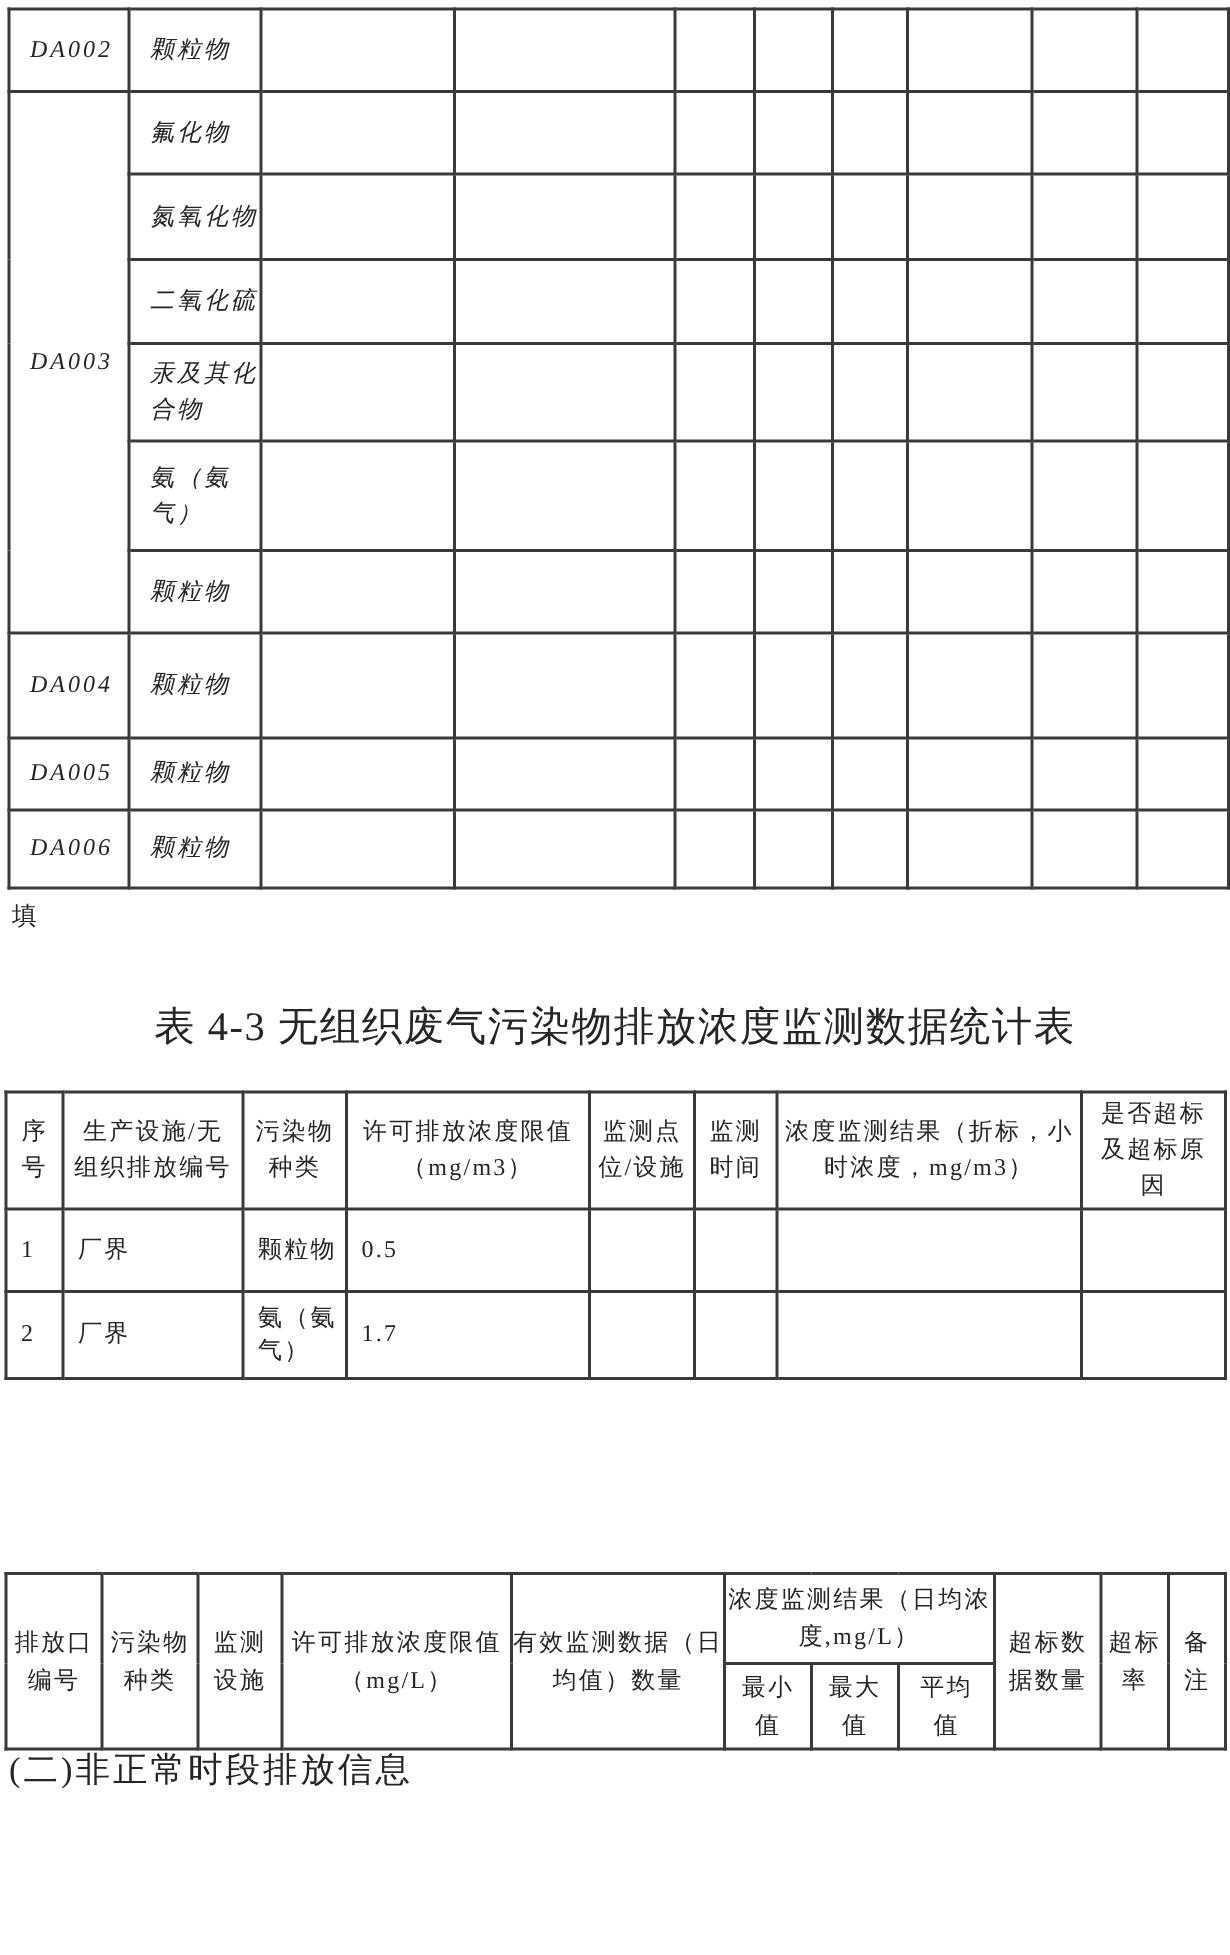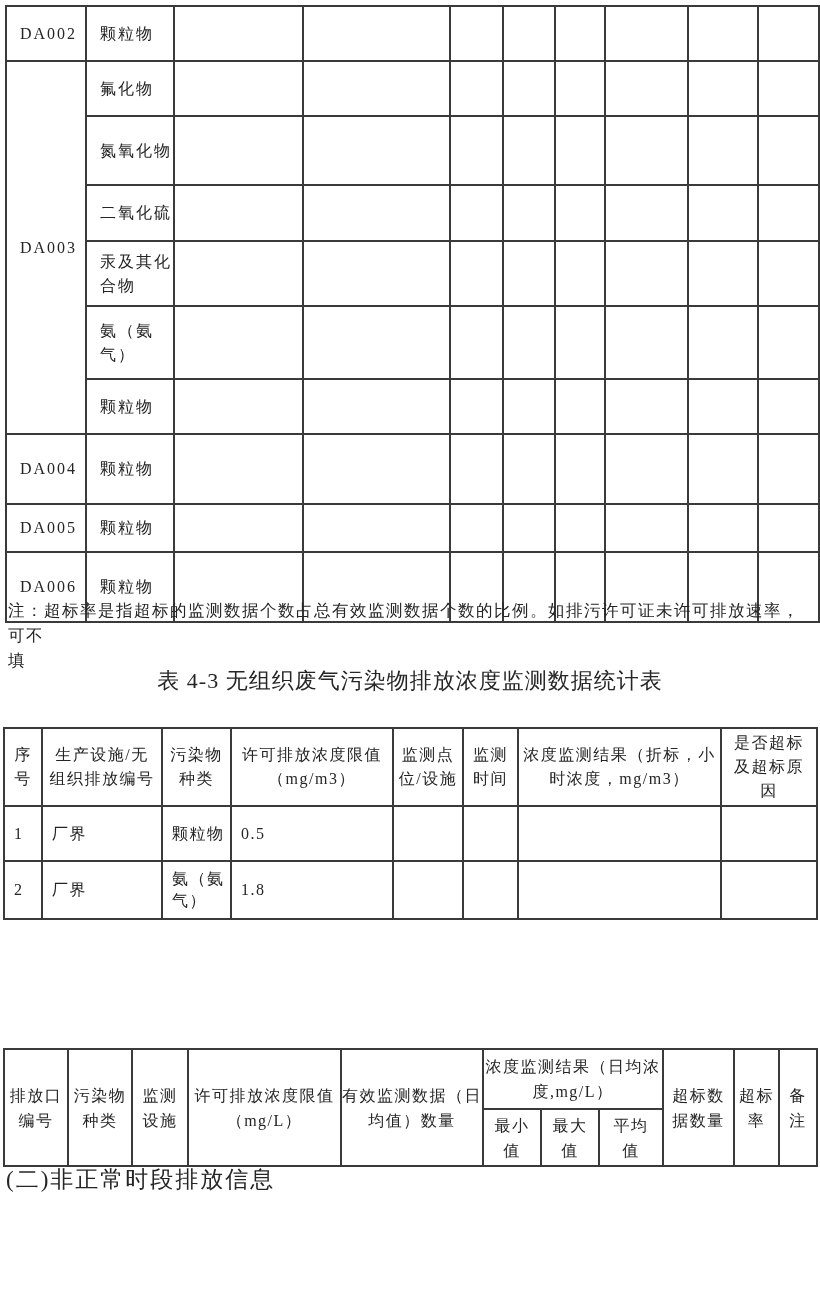--- a/index.html
+++ b/index.html
@@ -20,35 +20,35 @@
     font-size:16px;
     font-weight:normal;
     vertical-align:middle;
     white-space:pre-line;
     overflow:hidden;
     padding:0;
   }
   
   #t1{position:absolute;left:5px;top:5px;width:812px;}
   #t1 td{letter-spacing:2px;line-height:24px;}
-  #t1 td.lbl{text-align:left;padding-left:13px;}
+  #t1 td.lbl{text-align:left;padding-left:13px;font-style:italic;}
   
   #t2{position:absolute;left:3px;top:727px;width:814px;}
   #t2 th{text-align:center;letter-spacing:1.5px;line-height:24px;}
   #t2 td{text-align:left;padding-left:9px;letter-spacing:1.5px;line-height:22px;}
   
   #t3{position:absolute;left:3px;top:1048px;width:814px;}
   #t3 th{text-align:center;letter-spacing:1.5px;line-height:25px;}
   .note{
     position:absolute;left:8px;width:806px;
     font-size:16.5px;line-height:25px;letter-spacing:1.5px;
   }
   .tbl-title{
     position:absolute;left:0;width:820px;
-    text-align:center;font-size:22px;letter-spacing:1px;
+    text-align:center;font-size:27px;letter-spacing:1px;
   }
   #note1{top:598px;}
   #title43{top:666px;}
   #note2{top:946px;}
   #title44{top:999px;}
   #section2{
     position:absolute;left:6px;top:1164px;
     font-size:23px;letter-spacing:2px;
   }
   #title45{top:1269px;}
@@ -89,21 +89,21 @@
       <td class="lbl">氟化物</td>
     <td></td>
           <td></td>
           <td></td>
           <td></td>
           <td></td>
           <td></td>
           <td></td>
           <td></td>
         </tr>
-    <tr style="height:69px">
+    <tr style="height:57px">
       <td class="lbl">氮氧化物</td>
     <td></td>
           <td></td>
           <td></td>
           <td></td>
           <td></td>
           <td></td>
           <td></td>
           <td></td>
         </tr>
@@ -169,37 +169,36 @@
       <td class="lbl">颗粒物</td>
     <td></td>
           <td></td>
           <td></td>
           <td></td>
           <td></td>
           <td></td>
           <td></td>
           <td></td>
         </tr>
-    <tr style="height:70px">
+    <tr style="height:52px">
       <td class="lbl">DA006</td>
       <td class="lbl">颗粒物</td>
     <td></td>
           <td></td>
           <td></td>
           <td></td>
           <td></td>
           <td></td>
           <td></td>
           <td></td>
         </tr>
   </tbody>
     </table>
 
   <div id="note1" class="note">
-    <div>注：超标率是指超标的监测数据个数占总有效监测数据个数的比例。如排污许可证未许可排放速率，可不</div>
     <div>填</div>
   </div>
 
   <div id="title43" class="tbl-title">表 4-3 无组织废气污染物排放浓度监测数据统计表</div>
 
   <table id="t2" class="tbl">
     <colgroup>
       <col style="width:38px">
         <col style="width:120px">
         <col style="width:69px">
@@ -237,21 +236,21 @@
     <td></td>
           <td></td>
           <td></td>
           <td></td>
         </tr>
     <tr style="height:58px">
       <td>2</td>
       <td>厂界</td>
       <td>氨（氨
 气）</td>
-      <td>1.8</td>
+      <td>1.7</td>
     <td></td>
           <td></td>
           <td></td>
           <td></td>
         </tr>
   </tbody>
     </table>
 
 
 

